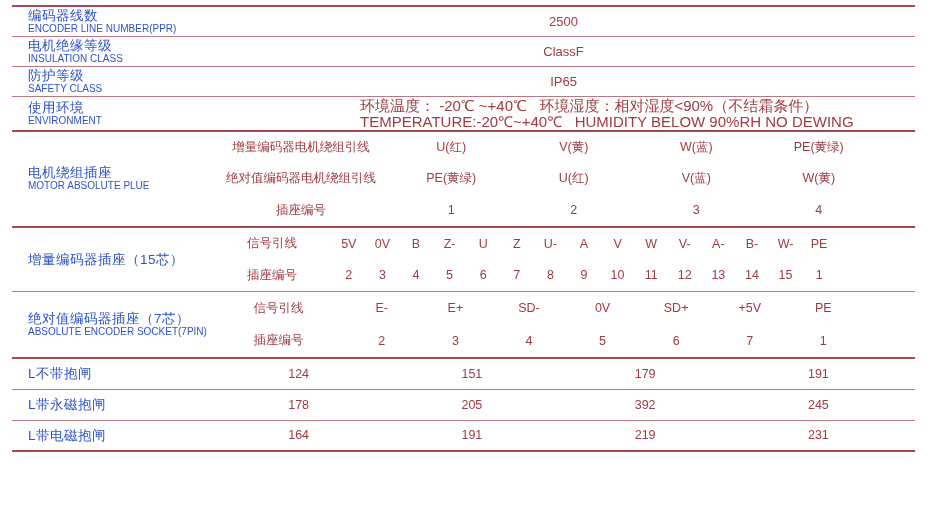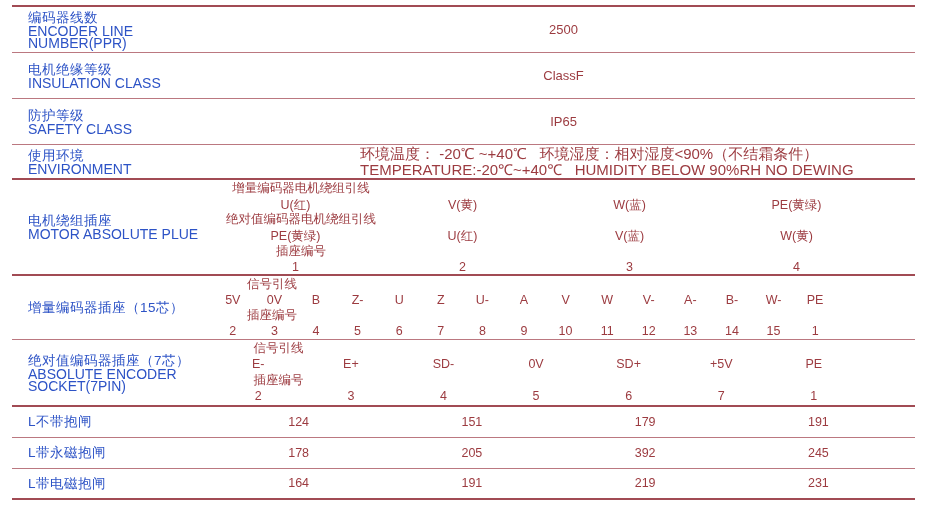--- a/index.html
+++ b/index.html
@@ -19,33 +19,33 @@
   .spec-table{
     position:absolute;left:12px;top:5px;width:903px;
     border-top:2px solid var(--line-thick);
   }
   .row{
     display:flex;align-items:center;
     border-bottom:1px solid var(--line-thin);
     box-sizing:border-box;
   }
   .row.thick{border-bottom:2px solid var(--line-thick);}
-  .row.simple{height:46px;}
+  .row.simple{height:30px;}
   .row.env{height:35px;}
   .row.lrow{height:31px;}
   .label-cell{
     width:200px;box-sizing:border-box;
     padding-left:16px;align-self:center;
   }
   .zh{color:var(--blue);font-size:13.5px;line-height:15px;letter-spacing:0.5px;}
-  .en{color:var(--blue);font-size:14px;line-height:12px;}
+  .en{color:var(--blue);font-size:10px;line-height:12px;}
   .value-area{flex:1;display:flex;flex-direction:column;justify-content:center;min-width:0;}
   .simple-value{text-align:center;color:var(--red);font-size:13px;}
   .env-line{padding-left:148px;color:var(--red);font-size:15px;line-height:16px;white-space:pre;}
-  .subrow{display:flex;flex-direction:column;}
+  .subrow{display:flex;align-items:center;}
   .winding .subrow{height:31.3px;}
   .pins15 .subrow{height:31.5px;}
   .pins7 .subrow{height:32.5px;}
   .sub-label{color:var(--red);font-size:12.5px;text-align:center;box-sizing:border-box;}
   .winding .sub-label{width:178px;}
   .pins15 .sub-label{width:120px;}
   .pins7 .sub-label{width:133px;}
   .cells{flex:1;display:flex;min-width:0;}
   .winding .cells{margin-right:35px;}
   .pins15 .cells{margin-right:79px;}

